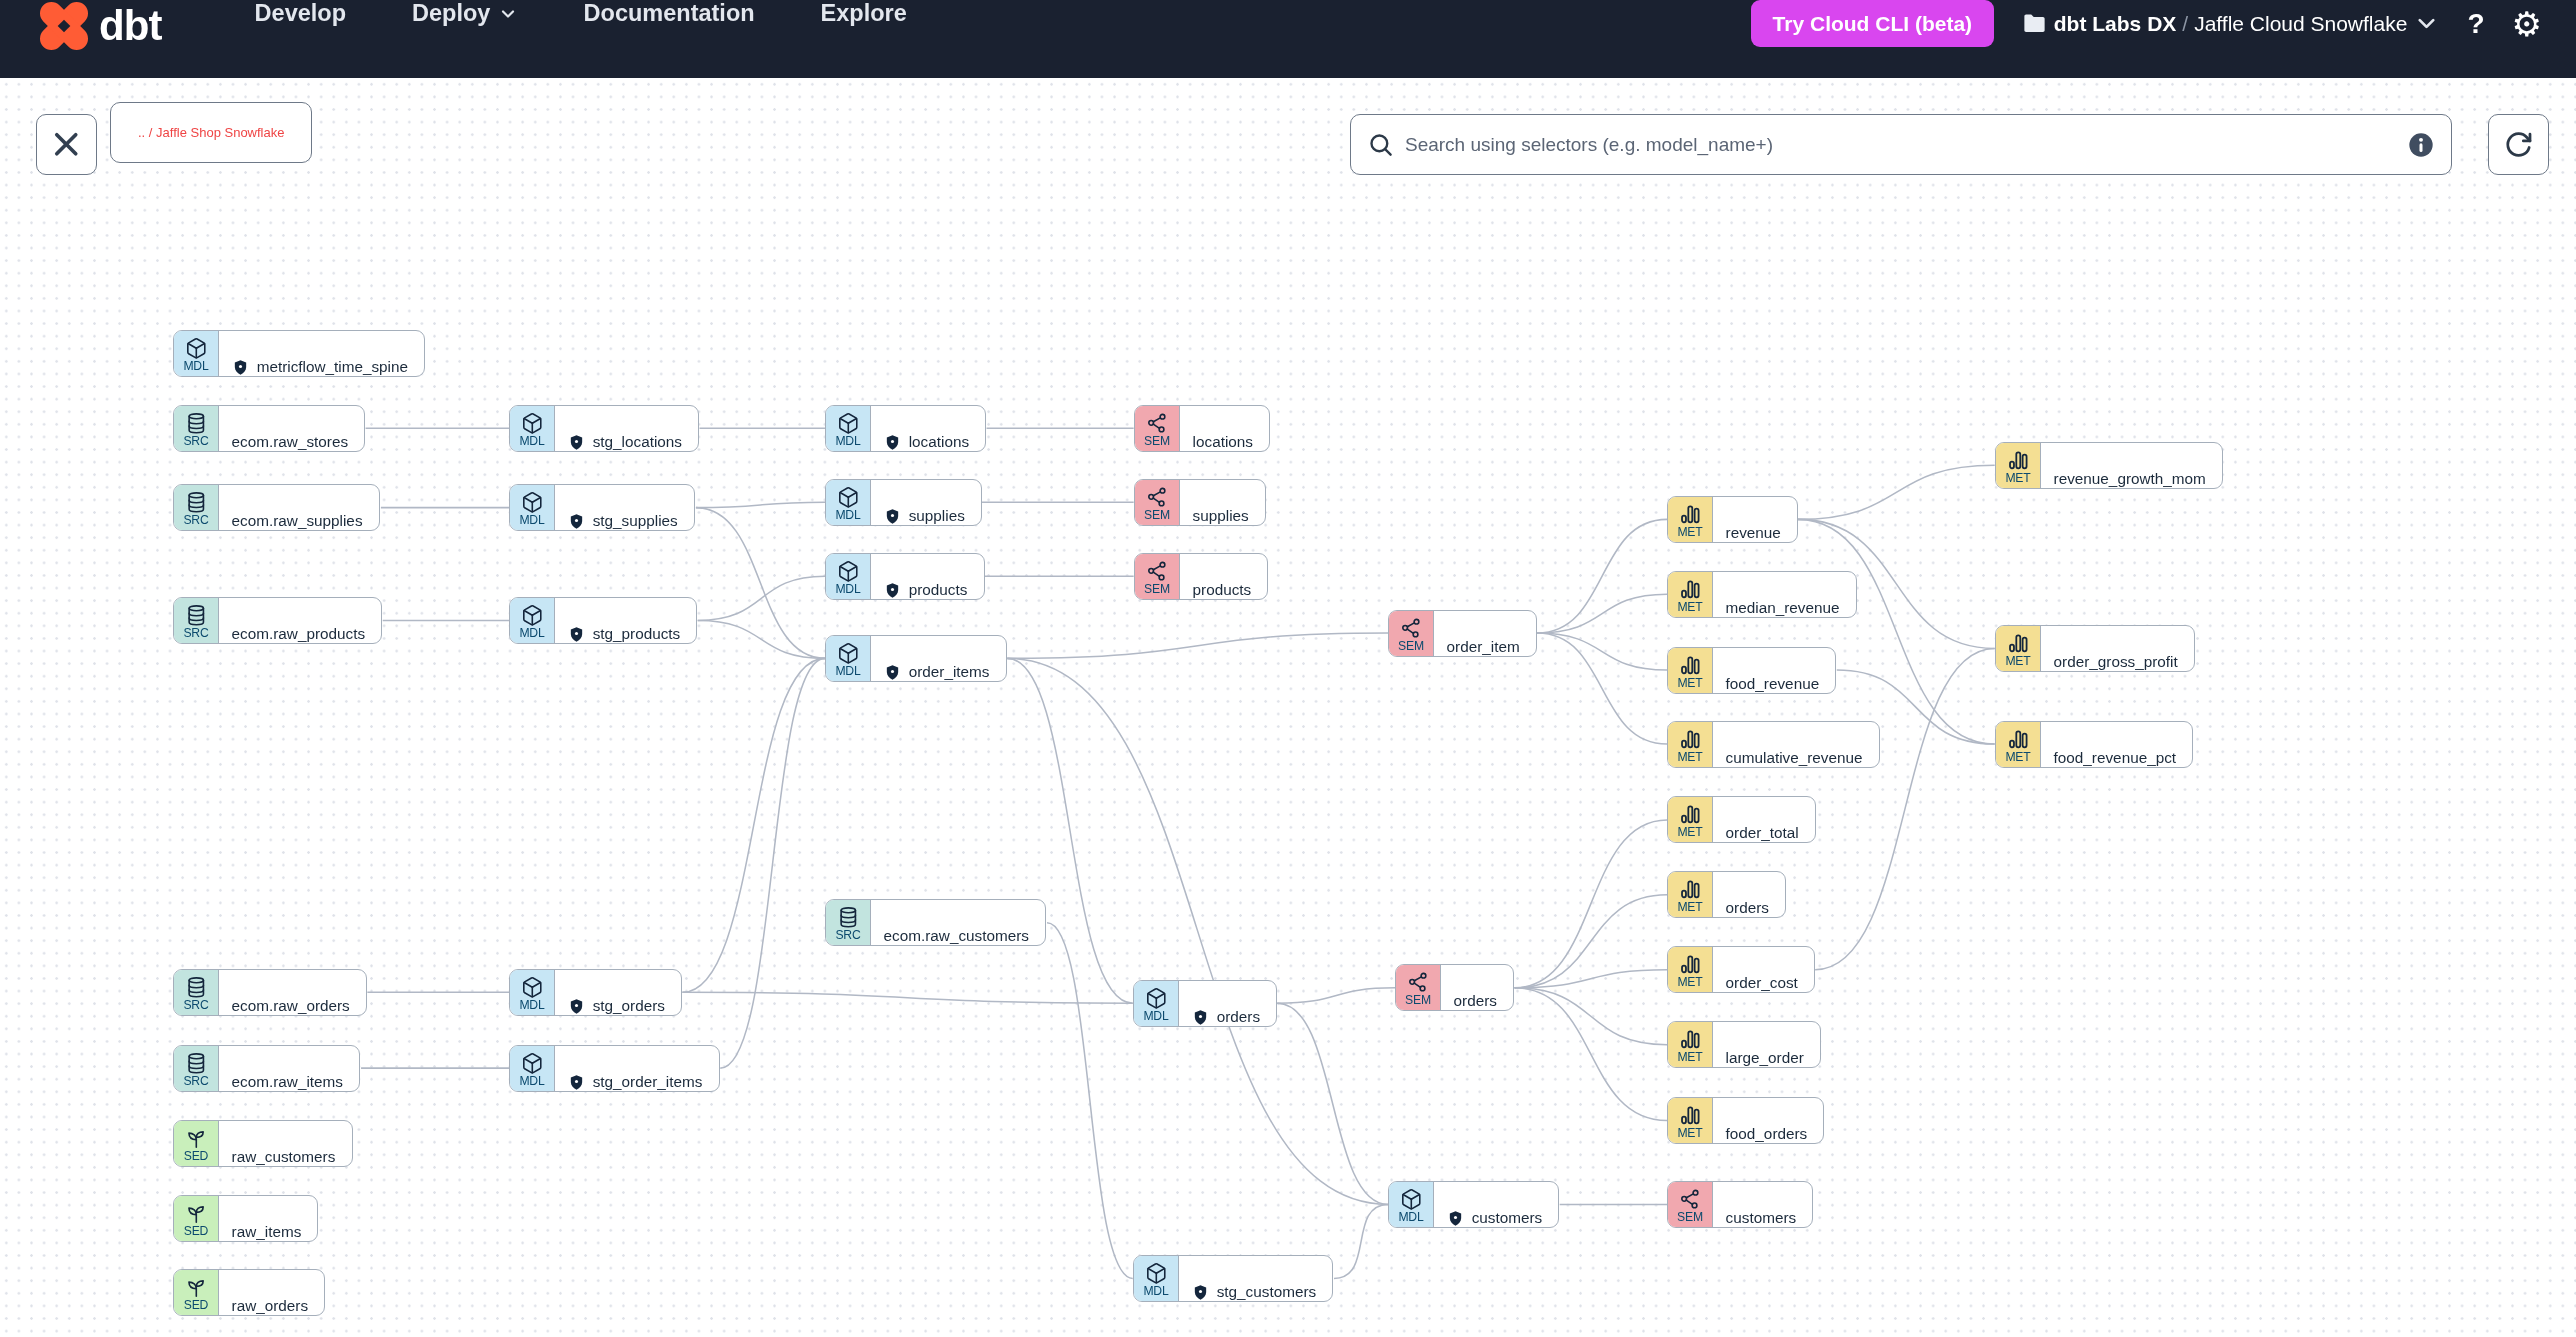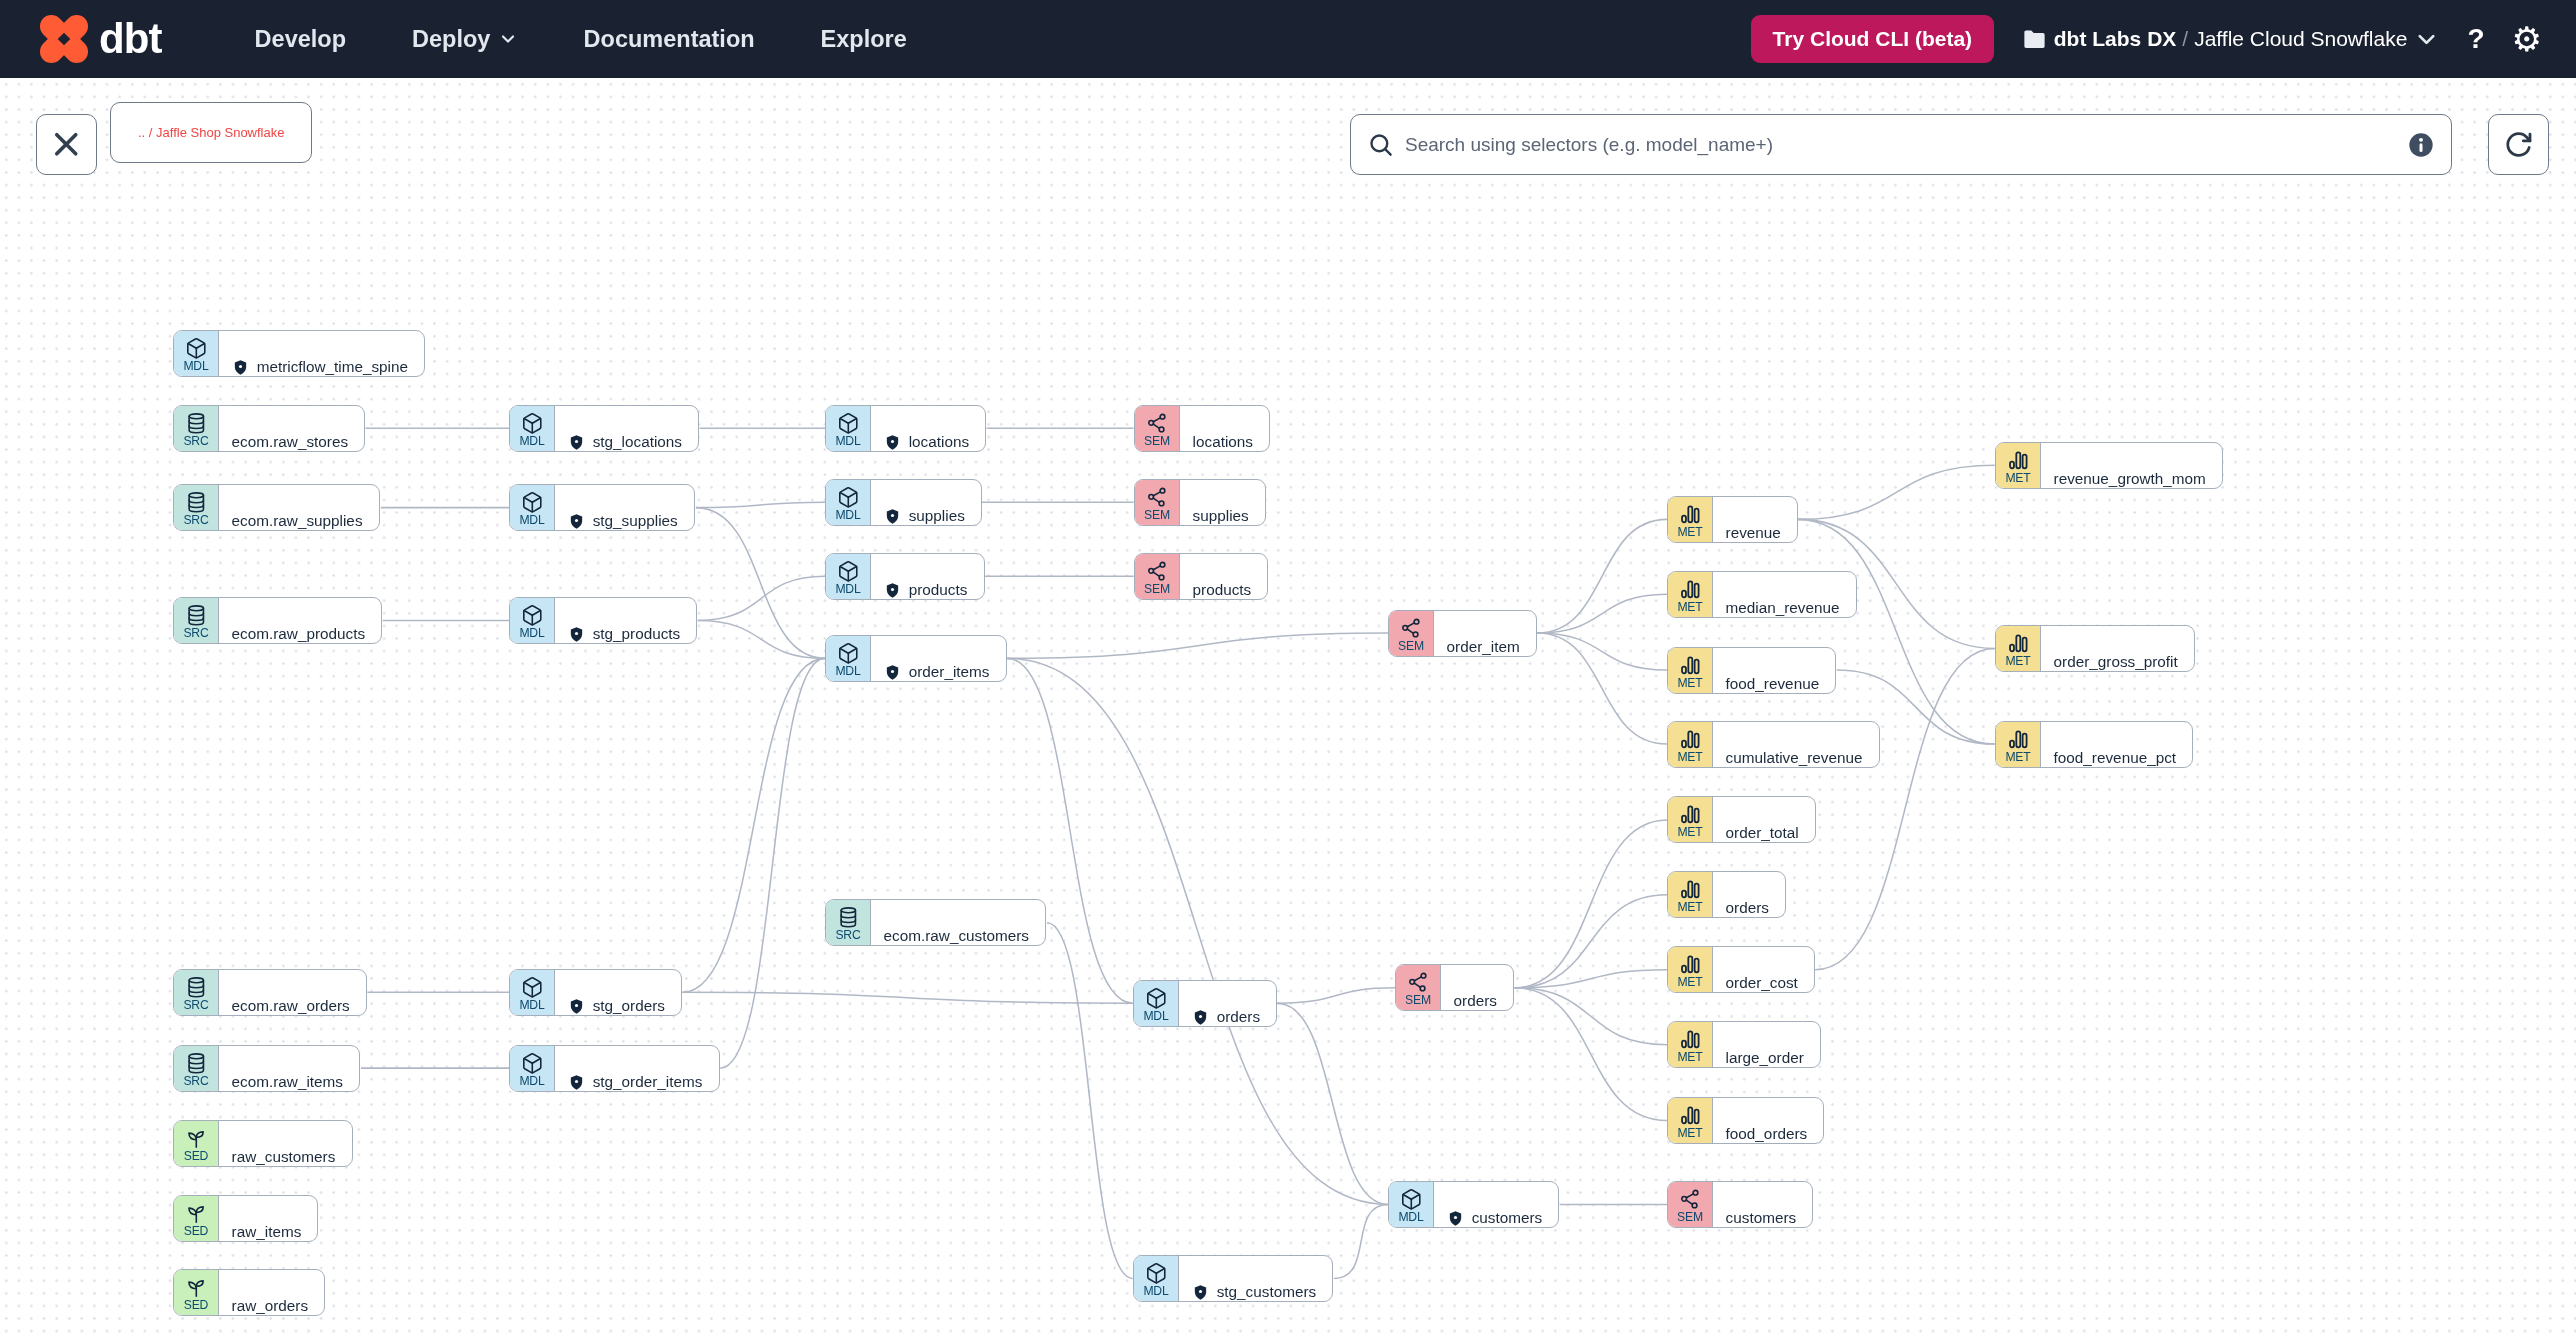--- a/index.html
+++ b/index.html
@@ -1,29 +1,29 @@
 <!DOCTYPE html>
 <html style="font-size:14.4px"><head>
 <meta charset="utf-8">
 <style>
   * { margin:0; padding:0; box-sizing:border-box; }
   html,body { width:2576px; height:1338px; overflow:hidden; background:#fff;
               font-family:"Liberation Sans","DejaVu Sans",sans-serif; }
 
   
   .topbar { position:absolute; left:0; top:0; width:2576px; height:78px;
-            background:#1a2130; display:flex; align-items:center; z-index:30; }
+            background:#1a2130; display:flex; align-items:flex-start; z-index:30; }
   .logo { display:flex; align-items:center; margin-left:38px; cursor:pointer; }
   .logo svg { width:52px; height:52px; }
   .logo-text { color:#fff; font-size:42px; font-weight:700; letter-spacing:-0.9px; margin-left:9px; }
   .nav { display:flex; align-items:center; gap:66px; margin-left:93px; }
   .nav-item { color:#e3e7ee; font-size:23.5px; font-weight:600; display:flex; align-items:center; gap:7.2px; cursor:pointer; }
   .nav-item svg { width:20px; height:20px; }
   .topbar-right { margin-left:auto; margin-right:34px; display:flex; align-items:center; gap:27px; }
-  .cta { background:#be185d; color:#fff; font-size:21px; font-weight:600;
+  .cta { background:#d946ef; color:#fff; font-size:21px; font-weight:600;
          padding:11.7px 21.7px; border-radius:9px; border:none; cursor:pointer; }
   .crumbs { display:flex; align-items:center; gap:6px; color:#fff; font-size:21px; }
   .crumbs .acct { font-weight:700; }
   .crumbs .sep { color:#8d96a5; }
   .crumbs svg { width:27px; height:27px; }
   .icon-btn { color:#fff; display:flex; align-items:center; cursor:pointer; background:none; border:none; }
   .help-q { color:#fff; font-size:28px; font-weight:700; }
   .gear { font-size:34px; color:#fff; line-height:1; }
 
   

